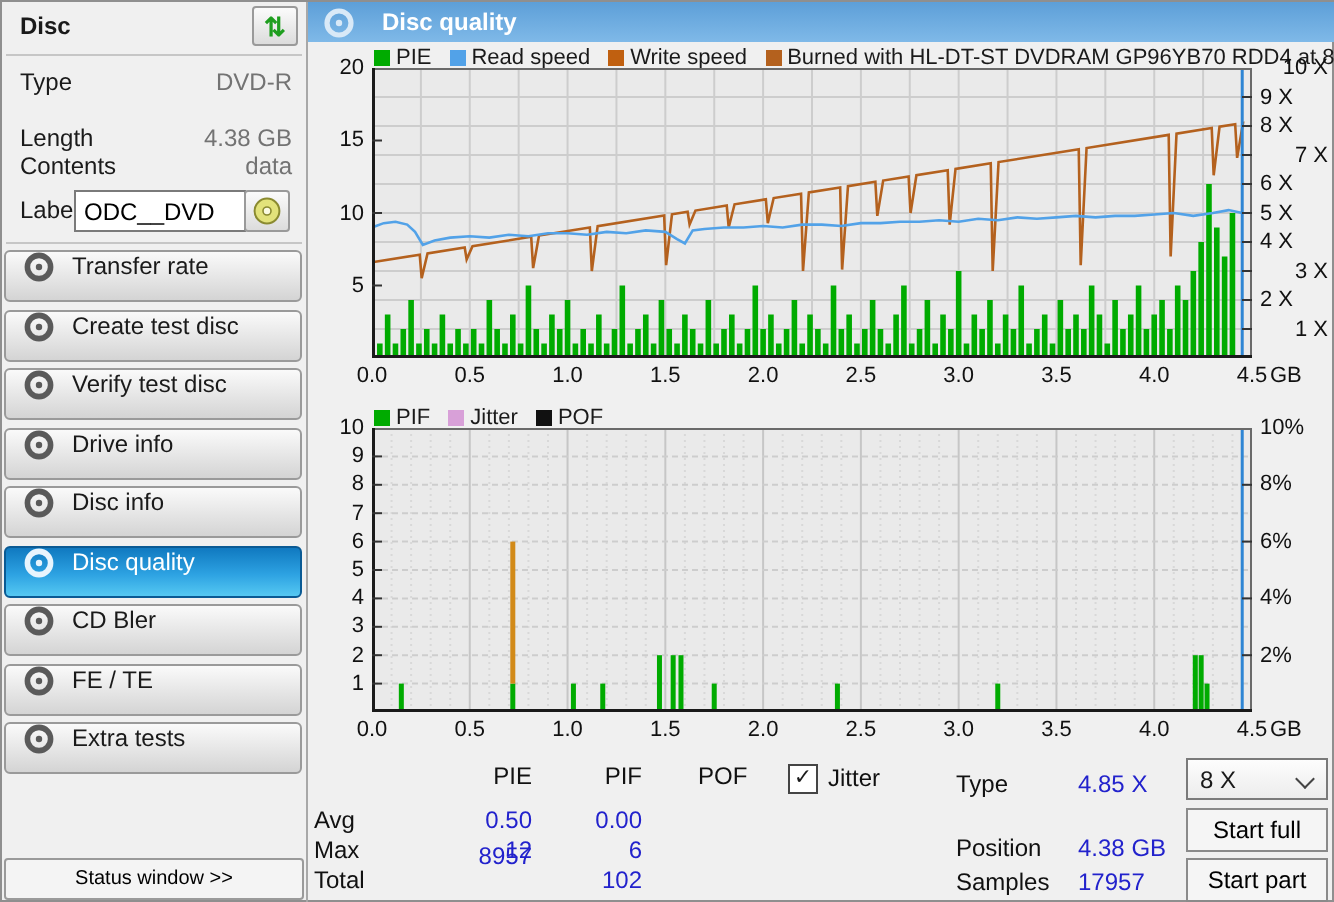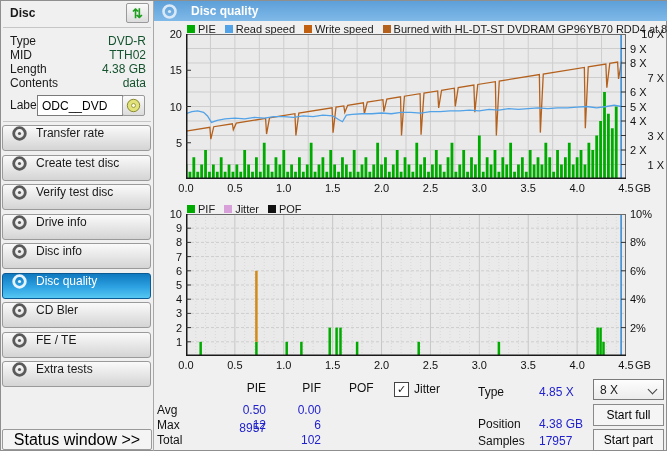--- a/index.html
+++ b/index.html
@@ -1,36 +1,36 @@
 <!DOCTYPE html>
 <html><head>
 <meta charset="utf-8">
 <style>
   html,body{margin:0;padding:0}
   body{width:667px;height:451px;font-family:"Liberation Sans",sans-serif;font-size:12px;
        background:#f0f0f0;position:relative;overflow:hidden;color:#1a1a1a}
   #win{position:absolute;inset:0;border:1px solid #8f8f8f;box-sizing:border-box}
   .abs{position:absolute}
-  .blue{color:#14532d}
+  .blue{color:#737373}
   
   #vdivider{position:absolute;left:152px;top:0;width:1px;height:451px;background:#a8a8a8}
   .panel-title{position:absolute;left:9px;top:5px;font-weight:bold;font-size:12px}
   .hline{position:absolute;left:2px;width:148px;height:1px;background:#c6c6c6}
   .sqbtn{position:absolute;border:1px solid #9a9a9a;background:linear-gradient(#fbfbfb,#dcdcdc);
          border-radius:2px;display:flex;align-items:center;justify-content:center;cursor:pointer;padding:0}
   .inforow{position:absolute;left:9px;width:136px;display:flex;justify-content:space-between;font-size:12px}
   #label-input{position:absolute;left:36px;top:94px;width:76px;height:17px;border:1px solid #7a7a7a;
          background:#fff;font-family:"Liberation Sans",sans-serif;font-size:12px;padding:1px 4px}
   .side-item{position:absolute;left:1px;width:149px;height:26px;border:1px solid #9a9a9a;border-radius:3px;
          background:linear-gradient(#fafafa,#d4d4d4);display:flex;align-items:flex-start;box-sizing:border-box;cursor:pointer}
   .side-item.sel{background:linear-gradient(#1079c0,#2da2e2 55%,#55c8f2);border-color:#0a5a94;color:#fff}
   .side-item .icon{margin:0 9px 0 9px;display:flex}
   .side-item .lbl{font-size:12px}
   #status-btn{position:absolute;left:1px;top:428px;width:150px;height:21px;border:1px solid #9a9a9a;
-         background:#f4f4f4;border-radius:2px;font-family:"Liberation Sans",sans-serif;font-size:16px;cursor:pointer}
+         background:#f4f4f4;border-radius:2px;font-family:"Liberation Sans",sans-serif;font-size:10px;cursor:pointer}
   
   #main-header{position:absolute;left:153px;top:0;width:514px;height:20px;
          background:linear-gradient(#5d9fd8,#7fb9e8);display:flex;align-items:center}
   #main-header .ttl{color:#fff;font-weight:bold;font-size:12px;margin-left:14px}
   
   .legend{position:absolute;display:flex;align-items:center;font-size:11px;gap:9px;white-space:nowrap}
   .legend .item{display:flex;align-items:center;gap:3px}
   .legend .sw{width:8px;height:8px;display:inline-block}
   
   .axlbl{position:absolute;font-size:11px;line-height:12px;color:#111}
@@ -58,24 +58,20 @@
 
   <div class="panel-title">Disc</div>
   <button class="sqbtn" style="left:125px;top:2px;width:23px;height:20px">
     <span style="color:#1e9e1e;font-size:13px;font-weight:bold">⇅</span>
   </button>
   <div class="hline" style="top:26px"></div>
 
   <div class="inforow" style="top:33px">
     <span>Type</span>
     <span class="blue">DVD-R</span>
-  </div>
-  <div class="inforow" style="top:47px">
-    <span>MID</span>
-    <span class="blue">TTH02</span>
   </div>
   <div class="inforow" style="top:61px">
     <span>Length</span>
     <span class="blue">4.38 GB</span>
   </div>
   <div class="inforow" style="top:75px">
     <span>Contents</span>
     <span class="blue">data</span>
   </div>
 

